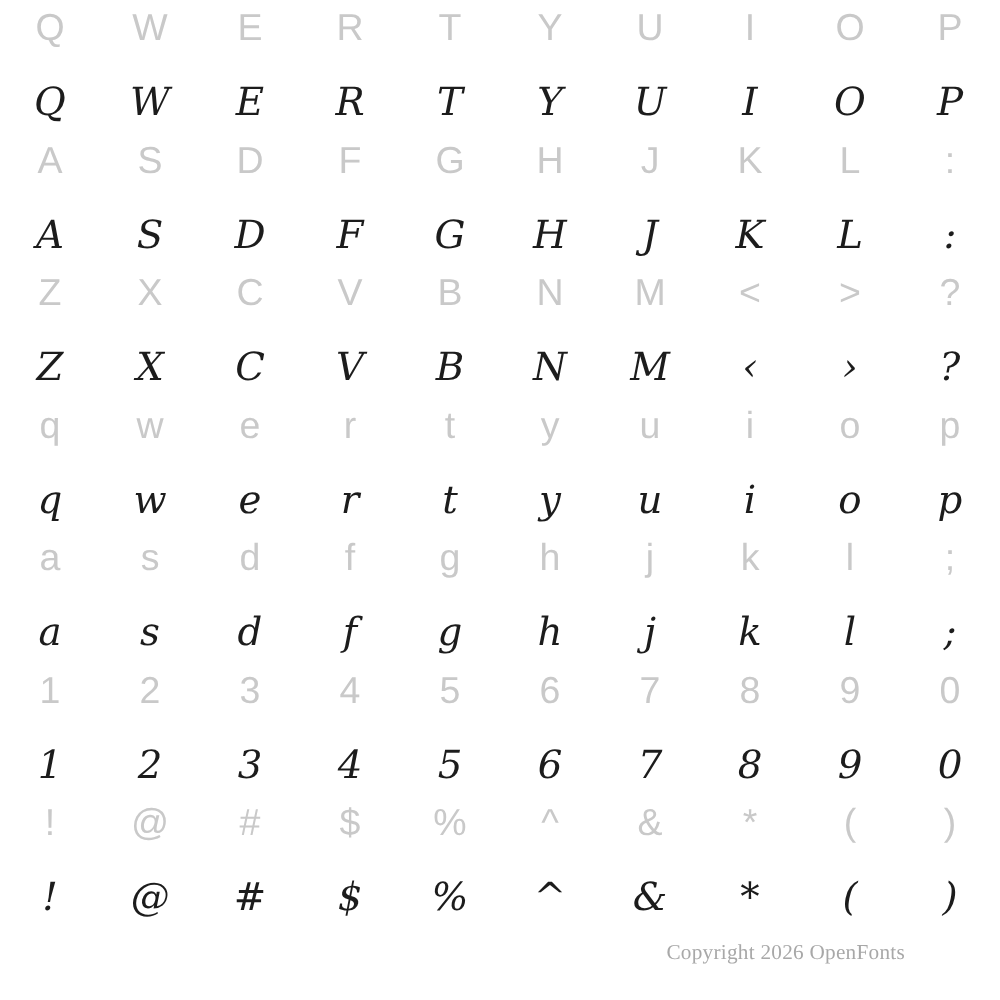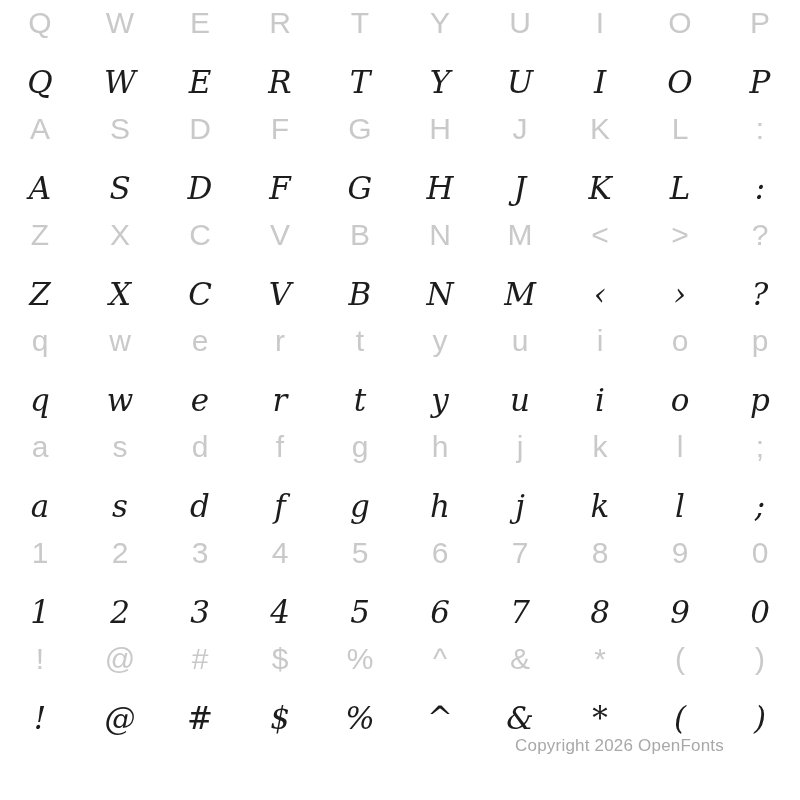--- a/index.html
+++ b/index.html
@@ -56,23 +56,23 @@
     justify-content: center;
     padding-bottom: 2px;
     font-weight: 300;
   }
   .block-gap {
     height: 6px;
   }
   .copyright {
     position: absolute;
     right: 76px;
-    bottom: 44px;
+    bottom: 28px;
     color: #a8a8a8;
-    font-family: Liberation Sans, sans-serif;
+    font-family: Liberation Serif, serif;
     font-size: 17px;
     letter-spacing: 0.2px;
   }
 </style>
 </head>
 <body>
 
 <div id="specimen">
   <div id="rows-container">
       <div class="row-pair">

